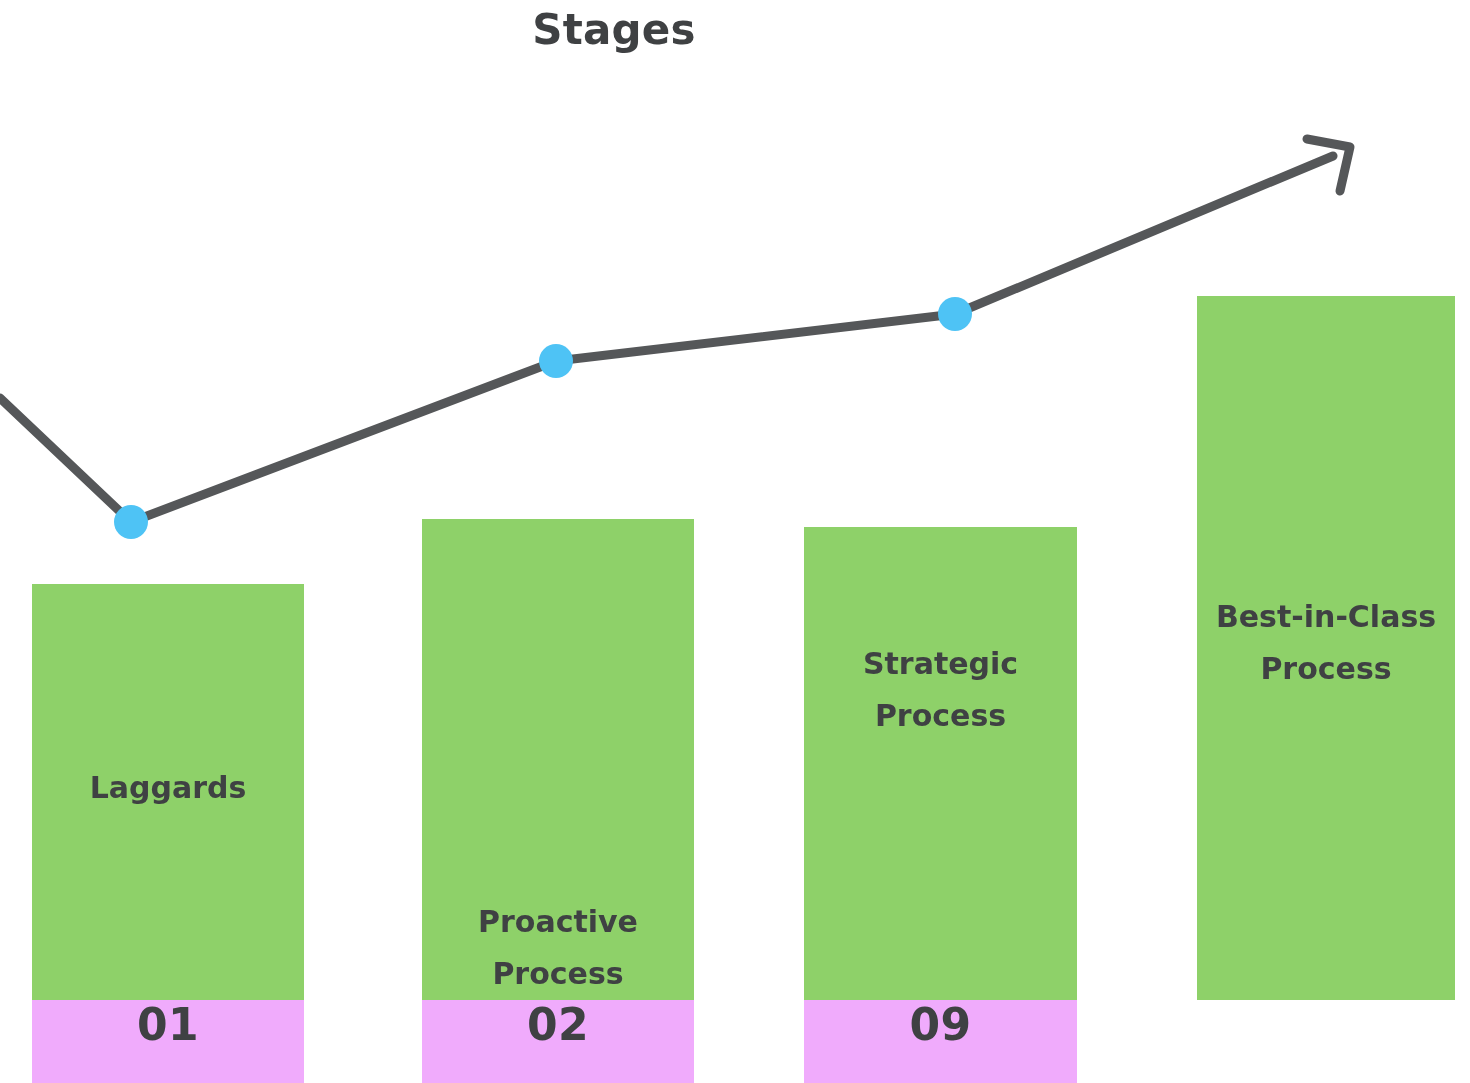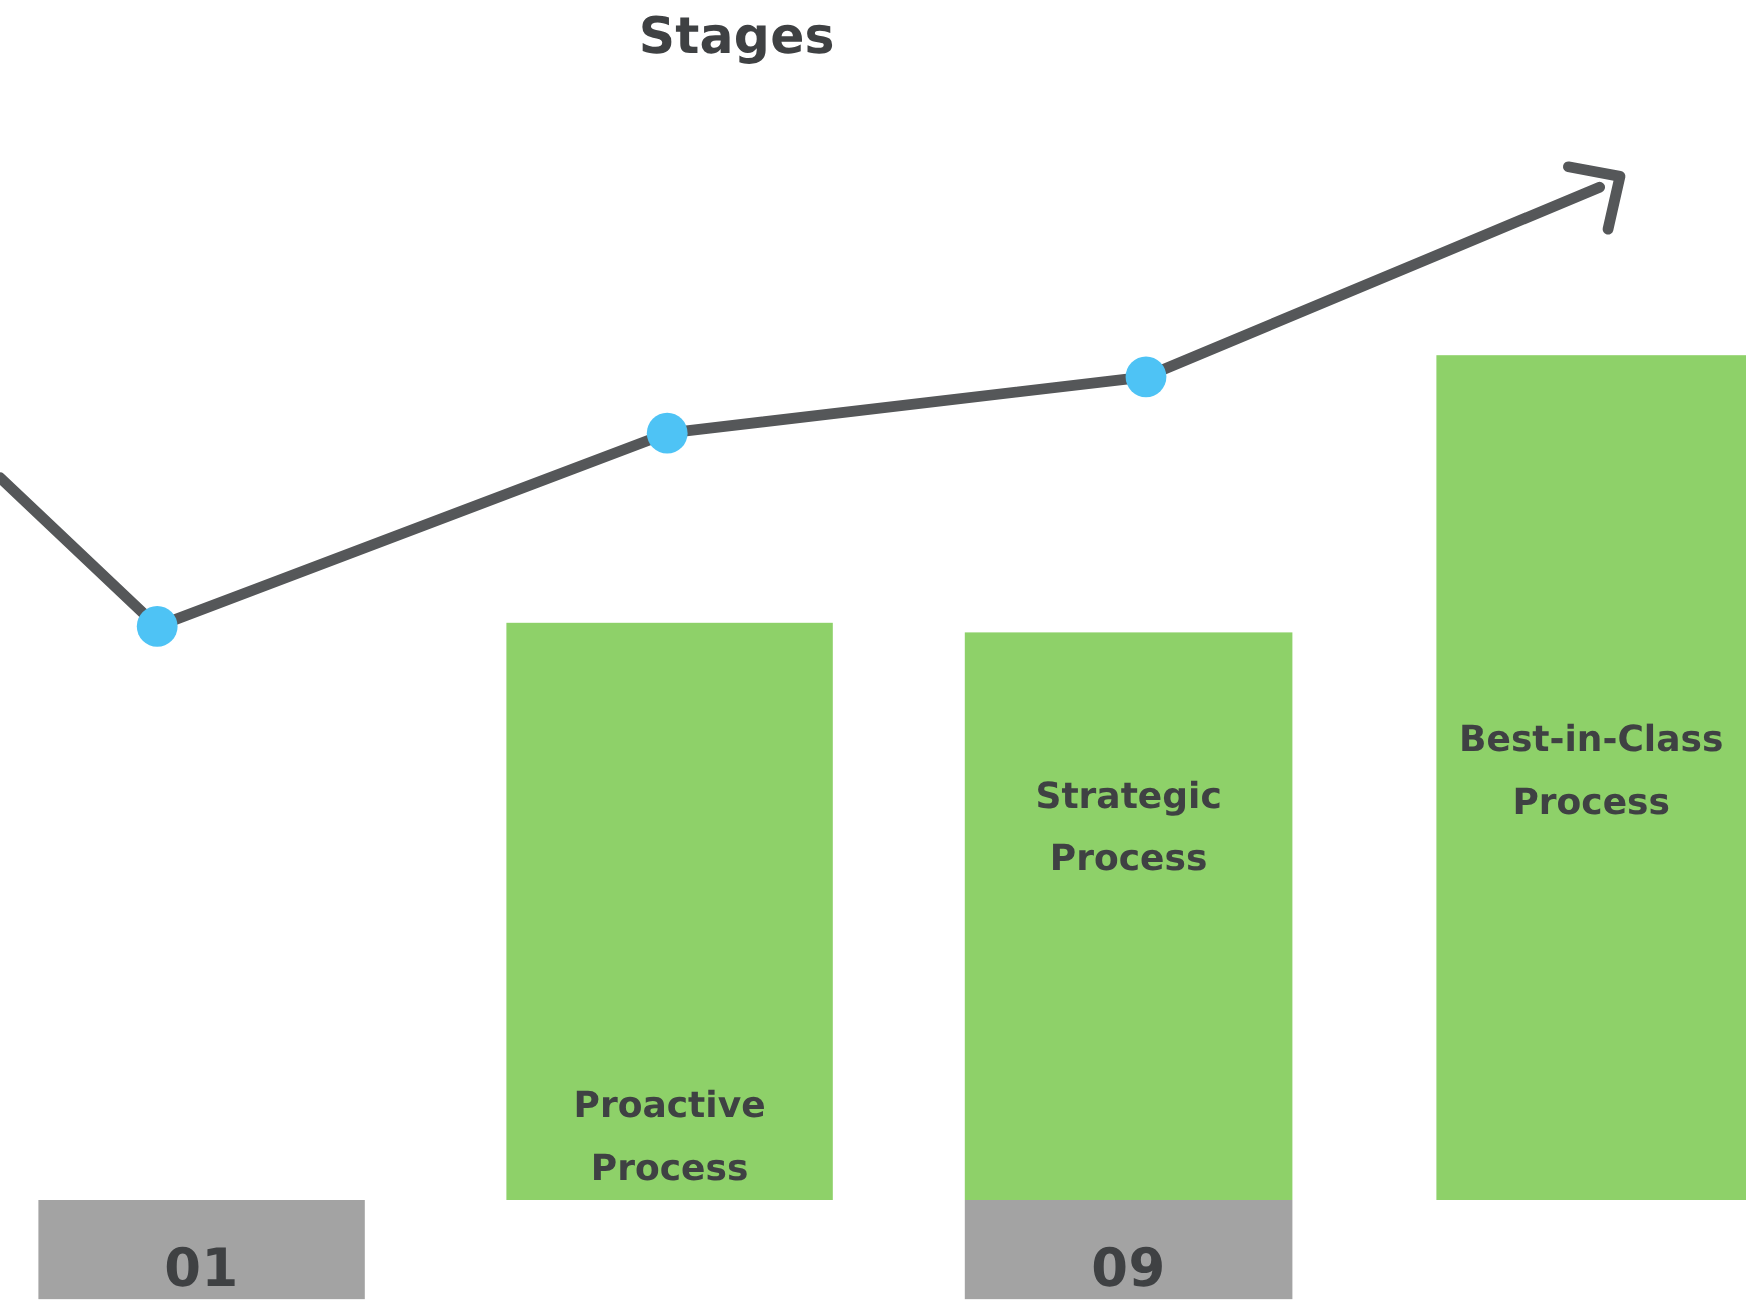--- a/index.html
+++ b/index.html
@@ -66,23 +66,23 @@
     color: #3f4143;
     line-height: 52px;
     white-space: pre-line;
   }
   .bar-footer {
     position: absolute;
     left: 0;
     right: 0;
     bottom: 0;
     height: 83px;
-    background: #a3a3a3;
+    background: #f0abfc;
     display: flex;
-    align-items: flex-end;
+    align-items: flex-start;
     justify-content: center;
   }
   .bar-number {
     font-size: 44px;
     font-weight: 700;
     color: #3f4143;
     line-height: 50px;
     letter-spacing: 0.5px;
   }
   
@@ -105,29 +105,35 @@
 
   <svg id="trend-layer" viewBox="0 0 1470 1083" width="1470" height="1083" xmlns="http://www.w3.org/2000/svg">
     <polyline points="0,398 131,522 556,361 955,314 1333,156" fill="none" stroke="#555759" stroke-width="9" stroke-linecap="round" stroke-linejoin="round"></polyline>
     <polyline points="1307,139 1350,147 1340,191" fill="none" stroke="#555759" stroke-width="9" stroke-linecap="round" stroke-linejoin="round"></polyline>
     <circle cx="131" cy="522" r="17" fill="#4ec3f5"></circle>
     <circle cx="556" cy="361" r="17" fill="#4ec3f5"></circle>
     <circle cx="955" cy="314" r="17" fill="#4ec3f5"></circle>
   </svg>
 
   <div class="bar-group" id="bar-1">
+    <div class="bar-body">
+      <span class="bar-label">Laggards</span>
+    </div>
     <div class="bar-footer">
       <span class="bar-number">01</span>
     </div>
   </div>
 
   <div class="bar-group" id="bar-2">
     <div class="bar-body">
       <span class="bar-label">Proactive
 Process</span>
+    </div>
+    <div class="bar-footer">
+      <span class="bar-number">02</span>
     </div>
   </div>
 
   <div class="bar-group" id="bar-3">
     <div class="bar-body">
       <span class="bar-label">Strategic
 Process</span>
     </div>
     <div class="bar-footer">
       <span class="bar-number">09</span>

